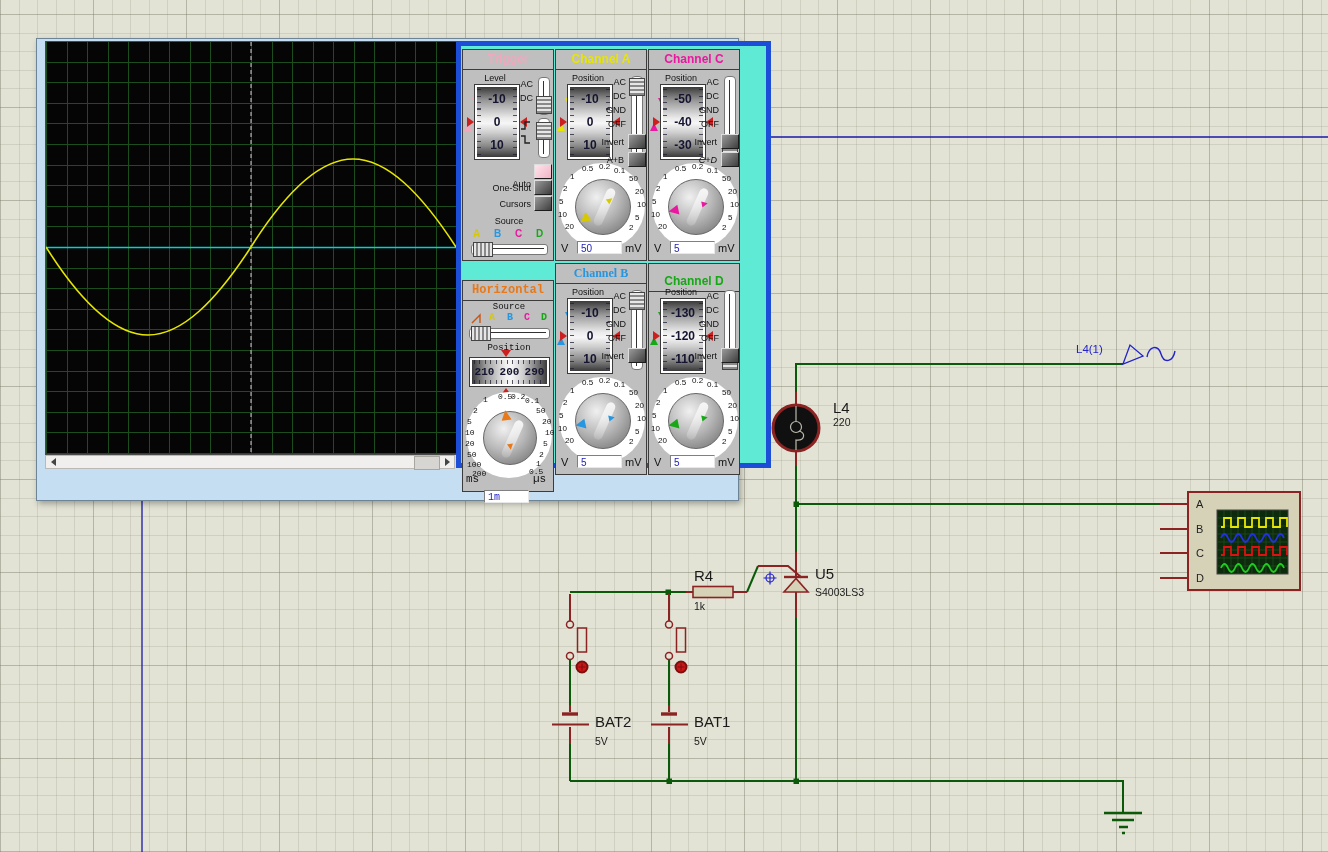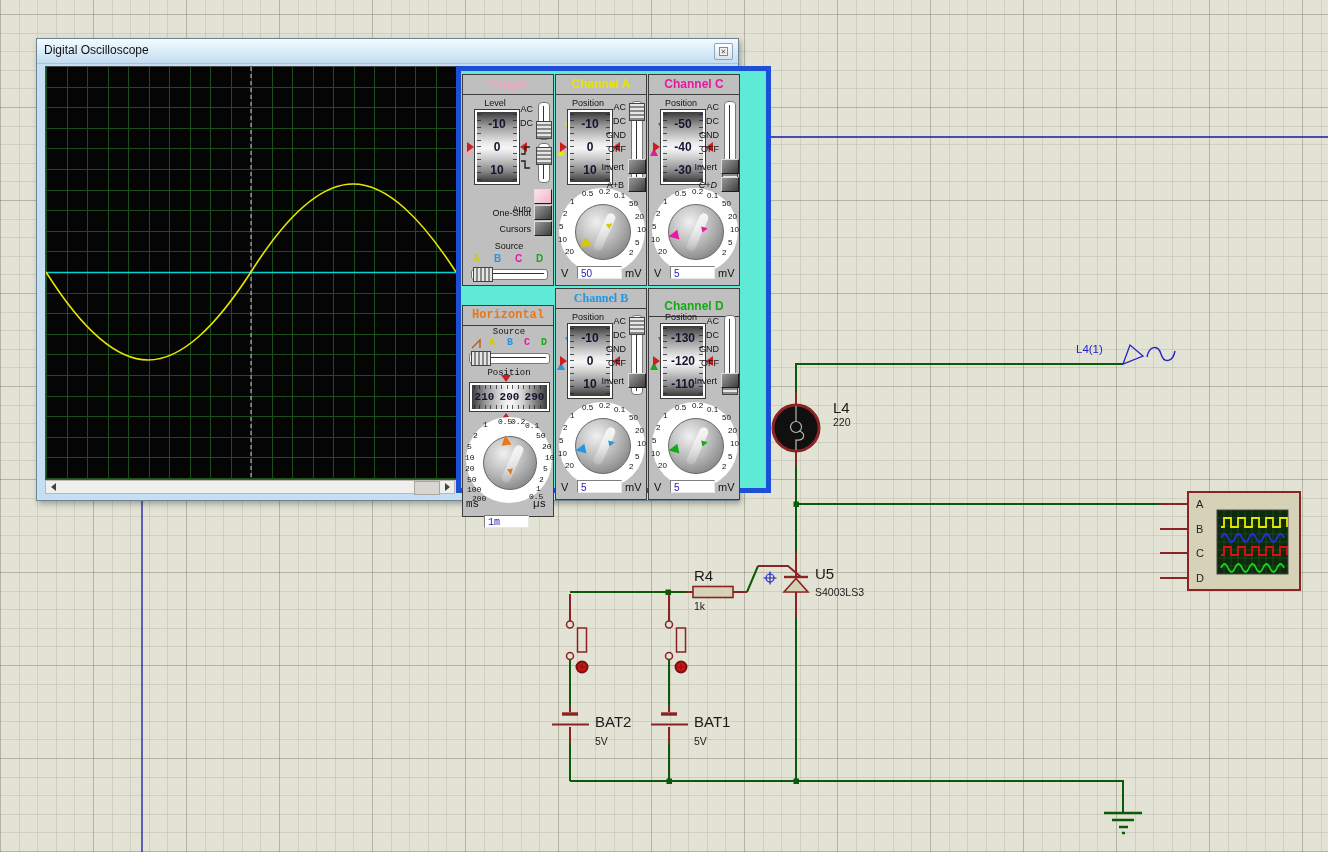--- a/index.html
+++ b/index.html
@@ -223,26 +223,20 @@
     <path d="M1224,510 V574 M1231,510 V574 M1238,510 V574 M1245,510 V574 M1252,510 V574 M1259,510 V574 M1266,510 V574 M1273,510 V574 M1280,510 V574
              M1217,518 H1288 M1217,526 H1288 M1217,534 H1288 M1217,542 H1288 M1217,550 H1288 M1217,558 H1288 M1217,566 H1288" stroke="#1f4f1f" stroke-width="0.7"></path>
     <path d="M1221,527 h3 v-9 h7 v9 h7 v-9 h7 v9 h7 v-9 h7 v9 h7 v-9 h7 v9 h7 v-9 h7 v9" stroke="#e6e600" stroke-width="1.8" fill="none"></path>
     <path d="M1221,538 q3.5,-8 7,0 t7,0 t7,0 t7,0 t7,0 t7,0 t7,0 t7,0 t7,0" stroke="#2233dd" stroke-width="1.8" fill="none"></path>
     <path d="M1221,555 h3 v-8 h7 v8 h7 v-8 h7 v8 h7 v-8 h7 v8 h7 v-8 h7 v8 h7 v-8 h7 v8" stroke="#dd1111" stroke-width="1.8" fill="none"></path>
     <path d="M1221,568 q3.5,-8 7,0 t7,0 t7,0 t7,0 t7,0 t7,0 t7,0 t7,0 t7,0" stroke="#22cc22" stroke-width="1.8" fill="none"></path>
   </g>
 </svg>
 
 <div class="osc-window">
-  <div class="titlebar">
-    <span class="title">Digital Oscilloscope</span>
-    <div class="close-btn">
-      <span class="close-glyph">✕</span>
-    </div>
-  </div>
   <div class="win-body">
 
     <div class="scope-screen">
       <svg width="410" height="412">
         <path d="M205,0 V412" stroke="#cfcfcf" stroke-width="1" stroke-dasharray="4 3"></path>
         <path d="M0,205.5 H410" stroke="#00d2d2" stroke-width="1.6"></path>
         <path d="M0,205 C34,259 68,293 102,293 C136,293 170,259 205,205 C239,151 273,117 307,117 C341,117 375,151 410,205" stroke="#e6e600" stroke-width="1.6" fill="none"></path>
       </svg>
     </div>
 

